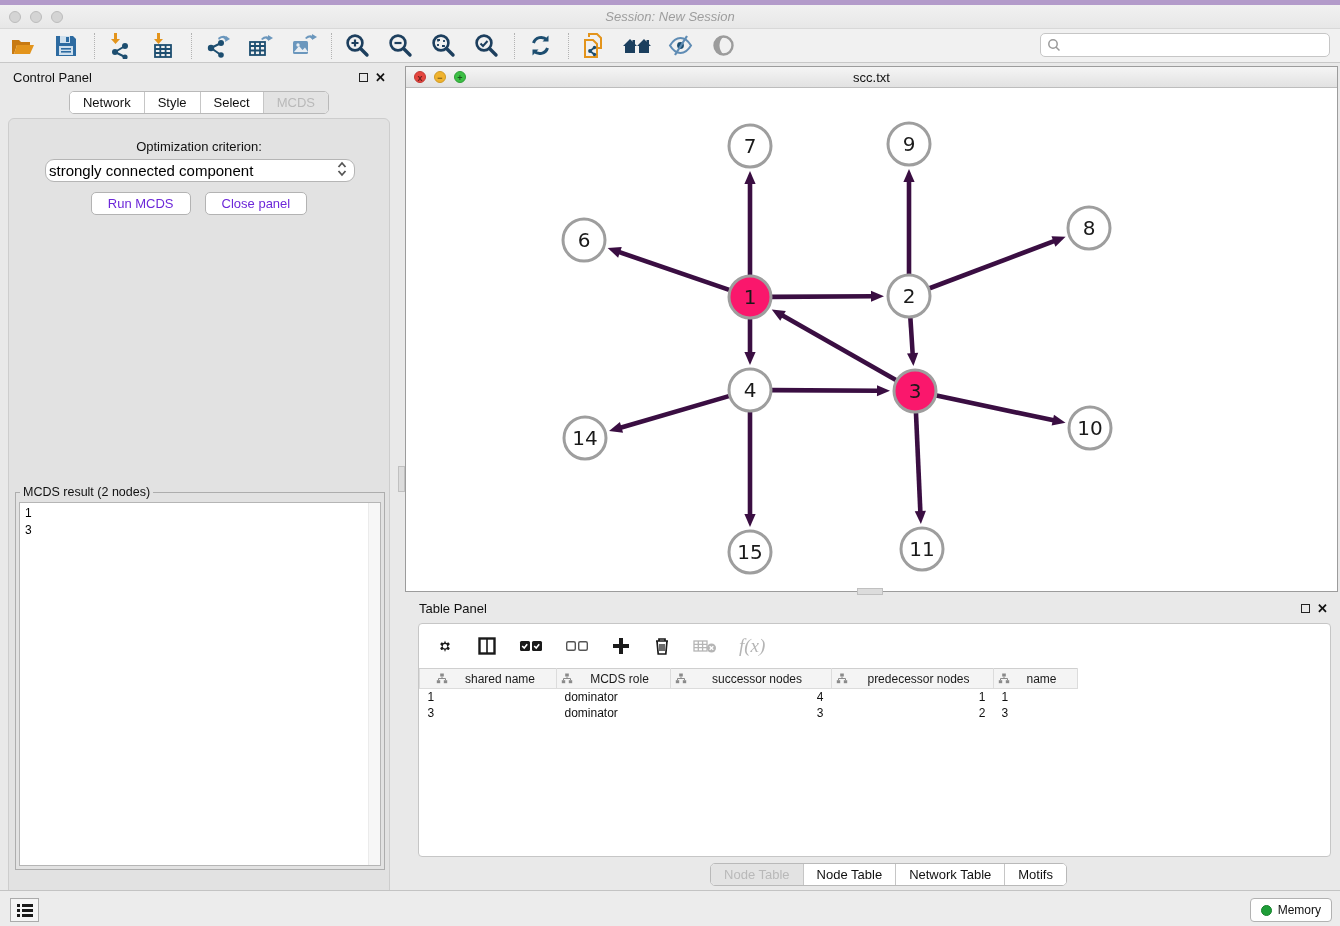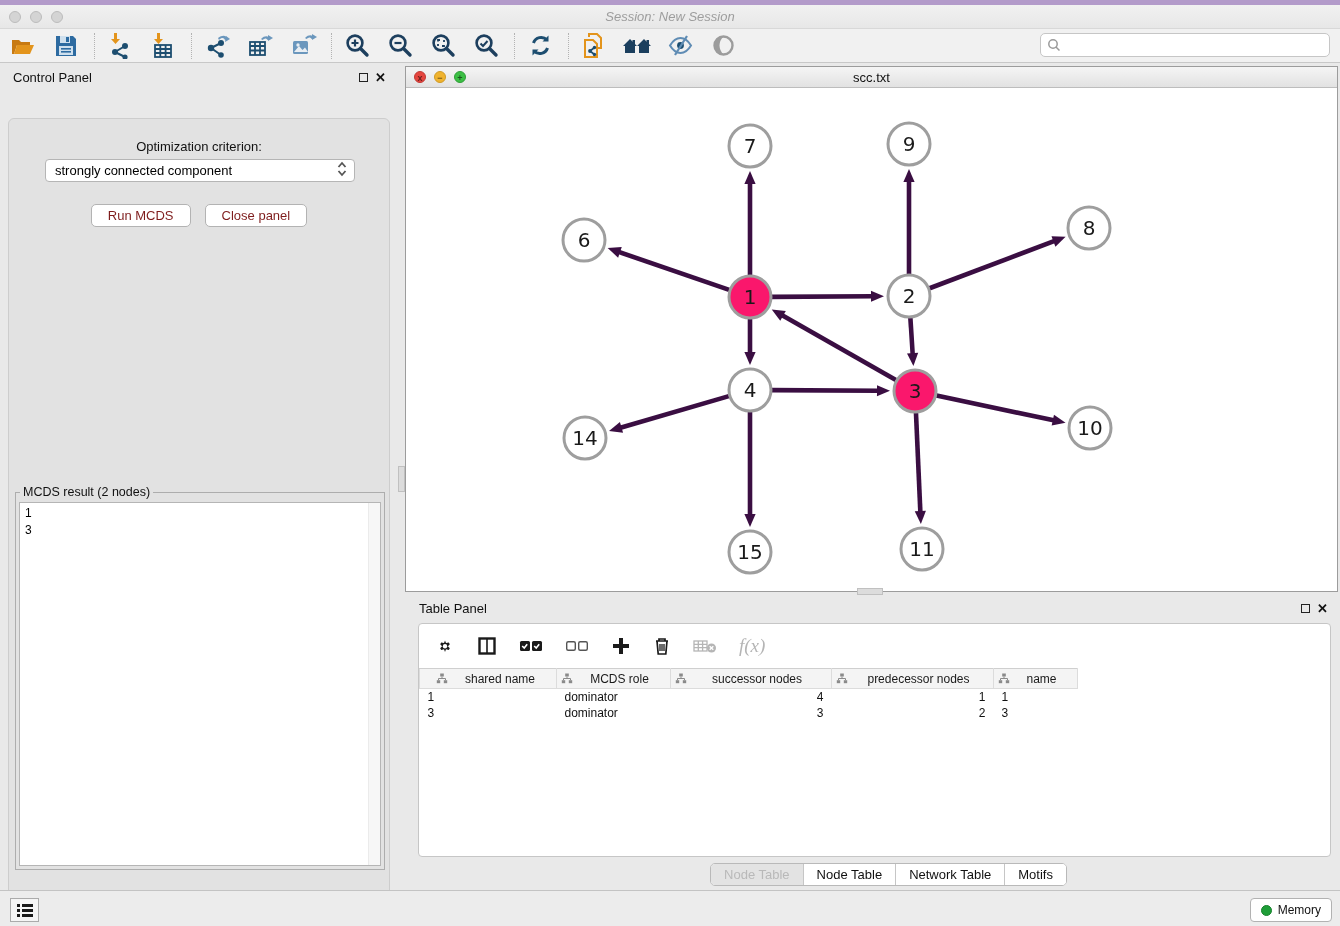--- a/index.html
+++ b/index.html
@@ -45,26 +45,26 @@
   .tabrow { display:flex; justify-content:center; position:relative; z-index:2; }
   .tabgroup { display:flex; border:1px solid #b9b9b9; border-radius:5px; overflow:hidden; background:#fff; }
   .tab { padding:3px 13px; font-size:13px; color:#111; background:#fff;
     border-right:1px solid #c6c6c6; cursor:default; }
   .tab:last-child { border-right:none; }
   .tab.active { background:#e3e3e3; color:#b9b9b9; }
   .cp-content { position:absolute; left:8px; top:50px; width:382px; height:860px;
     background:#e2e2e2; border:1px solid #cdcdcd; border-radius:6px; margin-top:5px; }
   .opt-label { text-align:center; font-size:13px; color:#111; margin-top:20px; }
   .dropdown { position:absolute; left:36px; top:40px; width:310px; height:23px; background:#fff;
-    border:1px solid #b5b5b5; border-radius:4px; display:flex; align-items:center;
-    font-size:13px; padding-left:9px; }
+    border:1px solid #b5b5b5; border-radius:9px; display:flex; align-items:center;
+    font-size:15px; padding-left:3px; }
   .dropdown .chevrons { margin-left:auto; margin-right:7px; }
   .btnrow { position:absolute; left:0; top:73px; width:100%; display:flex; justify-content:center; gap:14px; }
   .pbtn { background:#fff; border:1px solid #b3b3b3; border-radius:5px; height:23px;
-    padding:0 16px; font-size:13px; color:#7f1d1d; font-family:"Liberation Sans",sans-serif;margin-top:12px; }
+    padding:0 16px; font-size:13px; color:#6d28d9; font-family:"Liberation Sans",sans-serif; }
   .result-fieldset { position:absolute; left:6px; top:373px; width:370px; height:378px;
     border:1px solid #adadad; background:#e2e2e2; }
   .result-legend { position:absolute; top:-8px; left:4px; background:#e2e2e2;
     font-size:12.5px; padding:0 3px; color:#111; }
   .result-area { position:absolute; left:3px; top:9px; right:3px; bottom:3px;
     background:#fff; border:1px solid #b5b5b5; font-size:12px; line-height:17px;
     padding:2px 5px; white-space:pre; overflow:hidden; }
   .result-scroll { position:absolute; right:4px; top:10px; bottom:4px; width:12px;
     background:#f7f7f7; border-left:1px solid #ebebeb; }
 
@@ -280,20 +280,28 @@
   </div>
 </div>
 
 <div class="abs control-panel">
   <div class="cp-header">
     <span class="label">Control Panel</span>
     <span class="panel-ctrl">
       <span class="float-icon"></span>
       <span class="close-icon">✕</span>
     </span>
+  </div>
+  <div class="tabrow">
+    <div class="tabgroup" id="cp-tabs">
+        <div class="tab">Network</div>
+        <div class="tab">Style</div>
+        <div class="tab">Select</div>
+        <div class="tab active">MCDS</div>
+      </div>
   </div>
   <div class="cp-content">
     <div class="opt-label">Optimization criterion:</div>
     <div class="dropdown">
       <span>strongly connected component</span>
       <span class="chevrons">
         <svg width="10" height="16" viewBox="0 0 10 16">
             <path d="M1.5 6L5 2l3.5 4M1.5 10L5 14l3.5-4" fill="none" stroke="#555" stroke-width="1.8"></path>
           </svg>
       </span>

